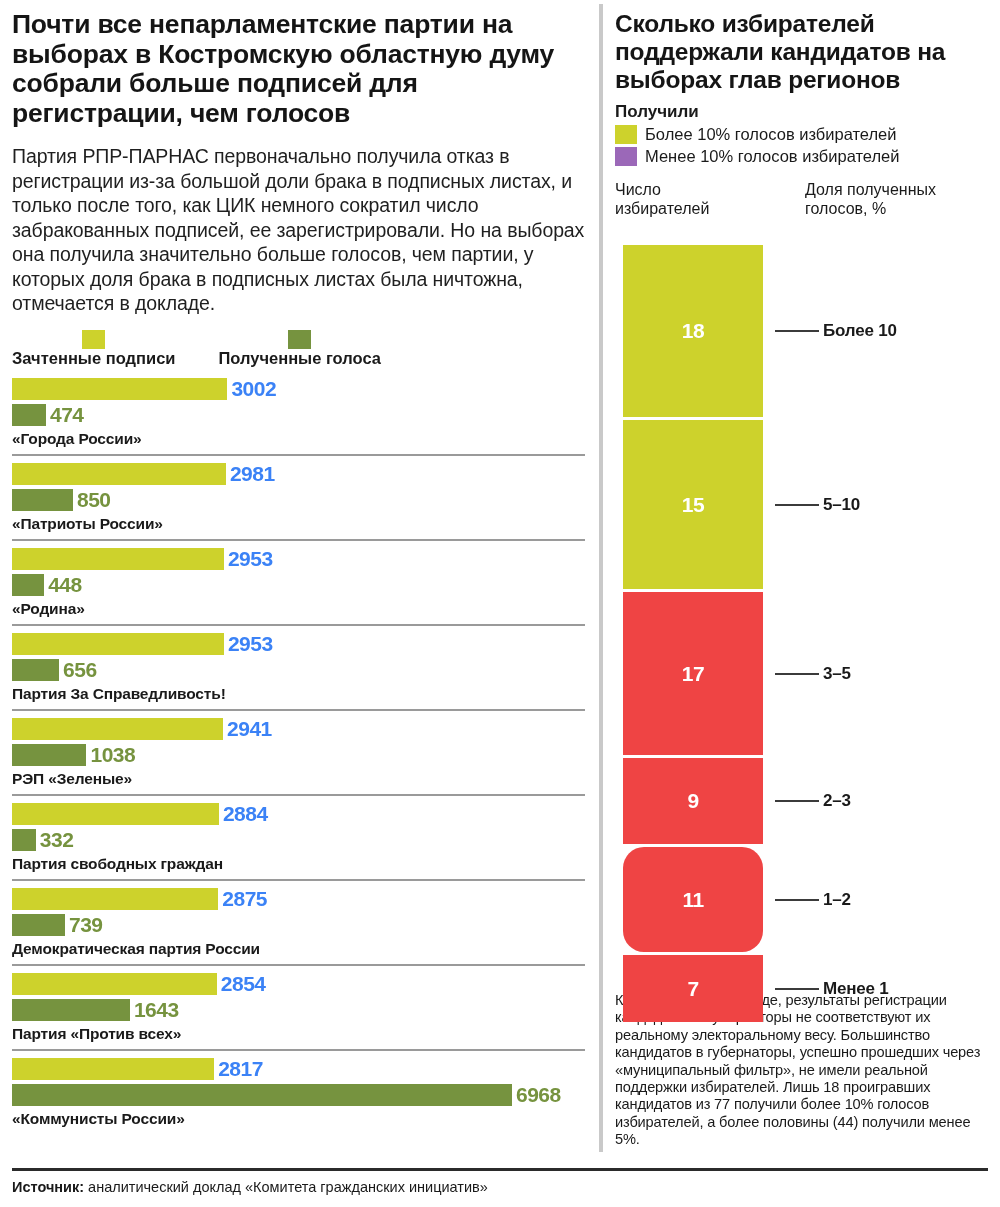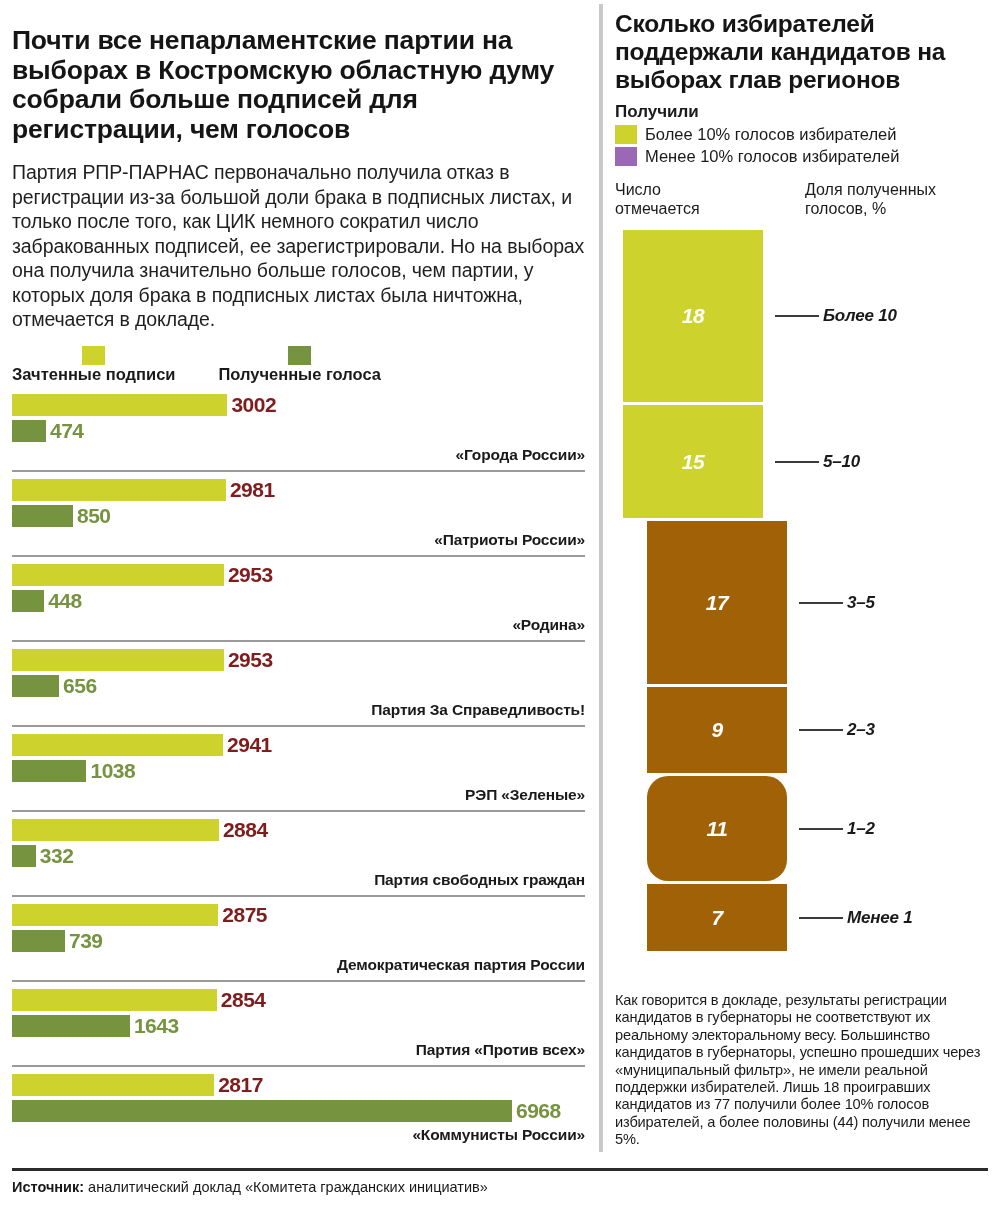--- a/index.html
+++ b/index.html
@@ -8,21 +8,21 @@
     background:#ffffff;
     font-family:"Liberation Sans","DejaVu Sans",sans-serif;
     color:#1a1a1a;
     position:relative;
     overflow:hidden;
   }
   .page{width:1000px;height:1207px;position:relative;box-sizing:border-box;}
 
   
   .cols{display:flex;width:1000px;height:1160px;box-sizing:border-box;}
-  .col-left{width:652px;padding:24px 14px 0 12px;box-sizing:border-box;position:relative;}
+  .col-left{width:652px;padding:8px 14px 0 12px;box-sizing:border-box;position:relative;}
   .divider{width:4px;background:#c9c9c9;margin-top:4px;height:1148px;flex:0 0 4px;}
   .col-right{width:400px;padding:8px 10px 0 12px;box-sizing:border-box;position:relative;}
 
   
   h1.headline{
     font-size:26.5px;line-height:29.5px;font-weight:bold;margin:2px 0 10px 0;
     letter-spacing:-0.2px;color:#151515;
   }
   h1.headline.right{font-size:24.5px;line-height:28px;margin:2px 0 8px 0;}
 
@@ -39,42 +39,42 @@
 
   
   .chart{width:100%;}
   .grp{padding:0 0 0 0;}
   .grp + .grp{border-top:2px solid #9a9a9a;margin-top:5px;padding-top:7px;}
   .barline{display:flex;align-items:center;height:22px;margin-bottom:4px;}
   .bar{height:22px;display:block;}
   .bar.sig{background:#cdd22c;}
   .bar.vot{background:#76933f;}
   .val{font-size:21px;font-weight:bold;margin-left:4px;letter-spacing:-0.5px;}
-  .val.sig{color:#7f1d1d;}
+  .val.sig{color:#3b82f6;}
   .val.vot{color:#76933f;}
-  .party{font-size:15.5px;font-weight:bold;color:#1a1a1a;margin:3px 0 6px 0;letter-spacing:-0.15px;text-align:right;}
+  .party{font-size:15.5px;font-weight:bold;color:#1a1a1a;margin:3px 0 6px 0;letter-spacing:-0.15px;}
 
   
   .poluchili{font-size:17px;font-weight:bold;margin:2px 0 3px 0;}
   .rlegend{margin:0 0 14px 0;}
   .rlrow{display:flex;align-items:center;gap:8px;margin-bottom:3px;}
   .rlrow .sw{width:22px;height:19px;}
   .rlrow span.txt{font-size:16.5px;color:#1a1a1a;}
 
   
   .colheads{display:flex;margin-bottom:10px;}
   .ch1{width:190px;font-size:16px;line-height:19px;color:#1a1a1a;}
   .ch2{font-size:16px;line-height:19px;color:#1a1a1a;}
 
   
   .stack-wrap{position:relative;width:375px;height:752px;}
-  .stack{position:absolute;left:8px;top:2px;width:140px;font-style:italic;}
+  .stack{position:absolute;left:8px;top:17px;width:140px;}
   .seg{position:relative;width:140px;box-sizing:border-box;margin-bottom:3px;}
   .seg.y{background:#cdd22c;}
-  .seg.p{background:#a16207;margin-left:24px;}
+  .seg.p{background:#ef4444;}
   .seg .num{
     position:absolute;left:0;right:0;top:50%;transform:translateY(-50%);
     text-align:center;font-size:21px;font-weight:bold;color:#ffffff;
     letter-spacing:-0.5px;
   }
   .seg .leader{
     position:absolute;left:140px;top:50%;transform:translateY(-50%);
     display:flex;align-items:center;gap:4px;white-space:nowrap;
   }
   .seg .leader .line{display:block;width:44px;height:2px;background:#3b3b3b;margin-left:12px;}
@@ -235,38 +235,38 @@
         </div>
         <div class="rlrow">
           <span class="sw" style="background:#9b68b8"></span>
           <span class="txt">Менее 10% голосов избирателей</span>
         </div>
       </div>
 
       <div class="colheads">
         <div class="ch1">
           <div>Число</div>
-          <div>отмечается</div>
+          <div>избирателей</div>
         </div>
         <div class="ch2">
           <div>Доля полученных</div>
           <div>голосов, %</div>
         </div>
       </div>
 
       <div class="stack-wrap">
         <div class="stack" id="stack-col">
             <div class="seg y" style="height: 172.286px;">
               <div class="num">18</div>
               <div class="leader">
                 <span class="line"></span>
                 <span class="lbl">Более 10</span>
               </div>
             </div>
-            <div class="seg y" style="height: 113px;">
+            <div class="seg y" style="height: 169px;">
               <div class="num">15</div>
               <div class="leader">
                 <span class="line"></span>
                 <span class="lbl">5–10</span>
               </div>
             </div>
             <div class="seg p" style="height: 162.714px;">
               <div class="num">17</div>
               <div class="leader">
                 <span class="line"></span>

